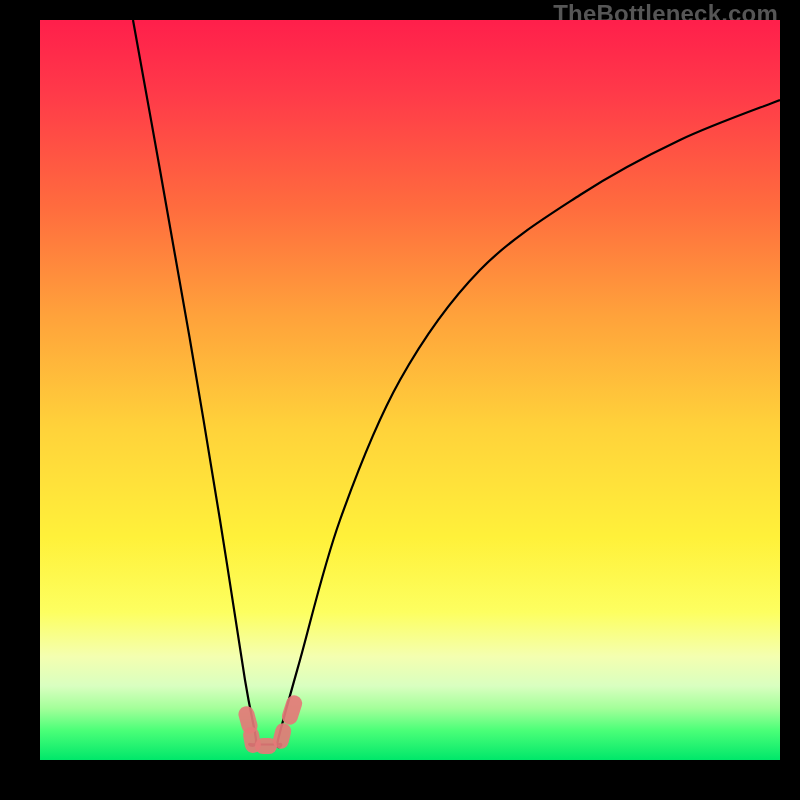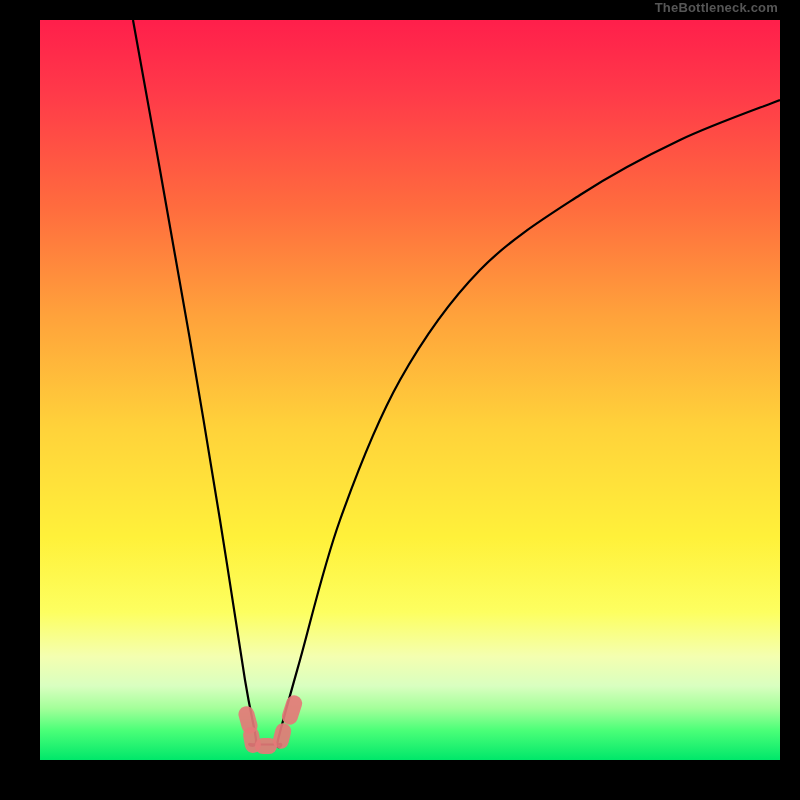--- a/index.html
+++ b/index.html
@@ -16,21 +16,21 @@
     top: 20px;
     width: 740px;
     height: 740px;
     overflow: hidden;
   }
   .attribution {
     position: absolute;
     top: 0px;
     right: 22px;
     font-family: Arial, Helvetica, sans-serif;
-    font-size: 13px;
+    font-size: 24px;
     font-weight: bold;
     color: #565656;
     letter-spacing: 0.2px;
   }
   svg {
     display: block;
   }
 </style>
 </head>
 <body>

